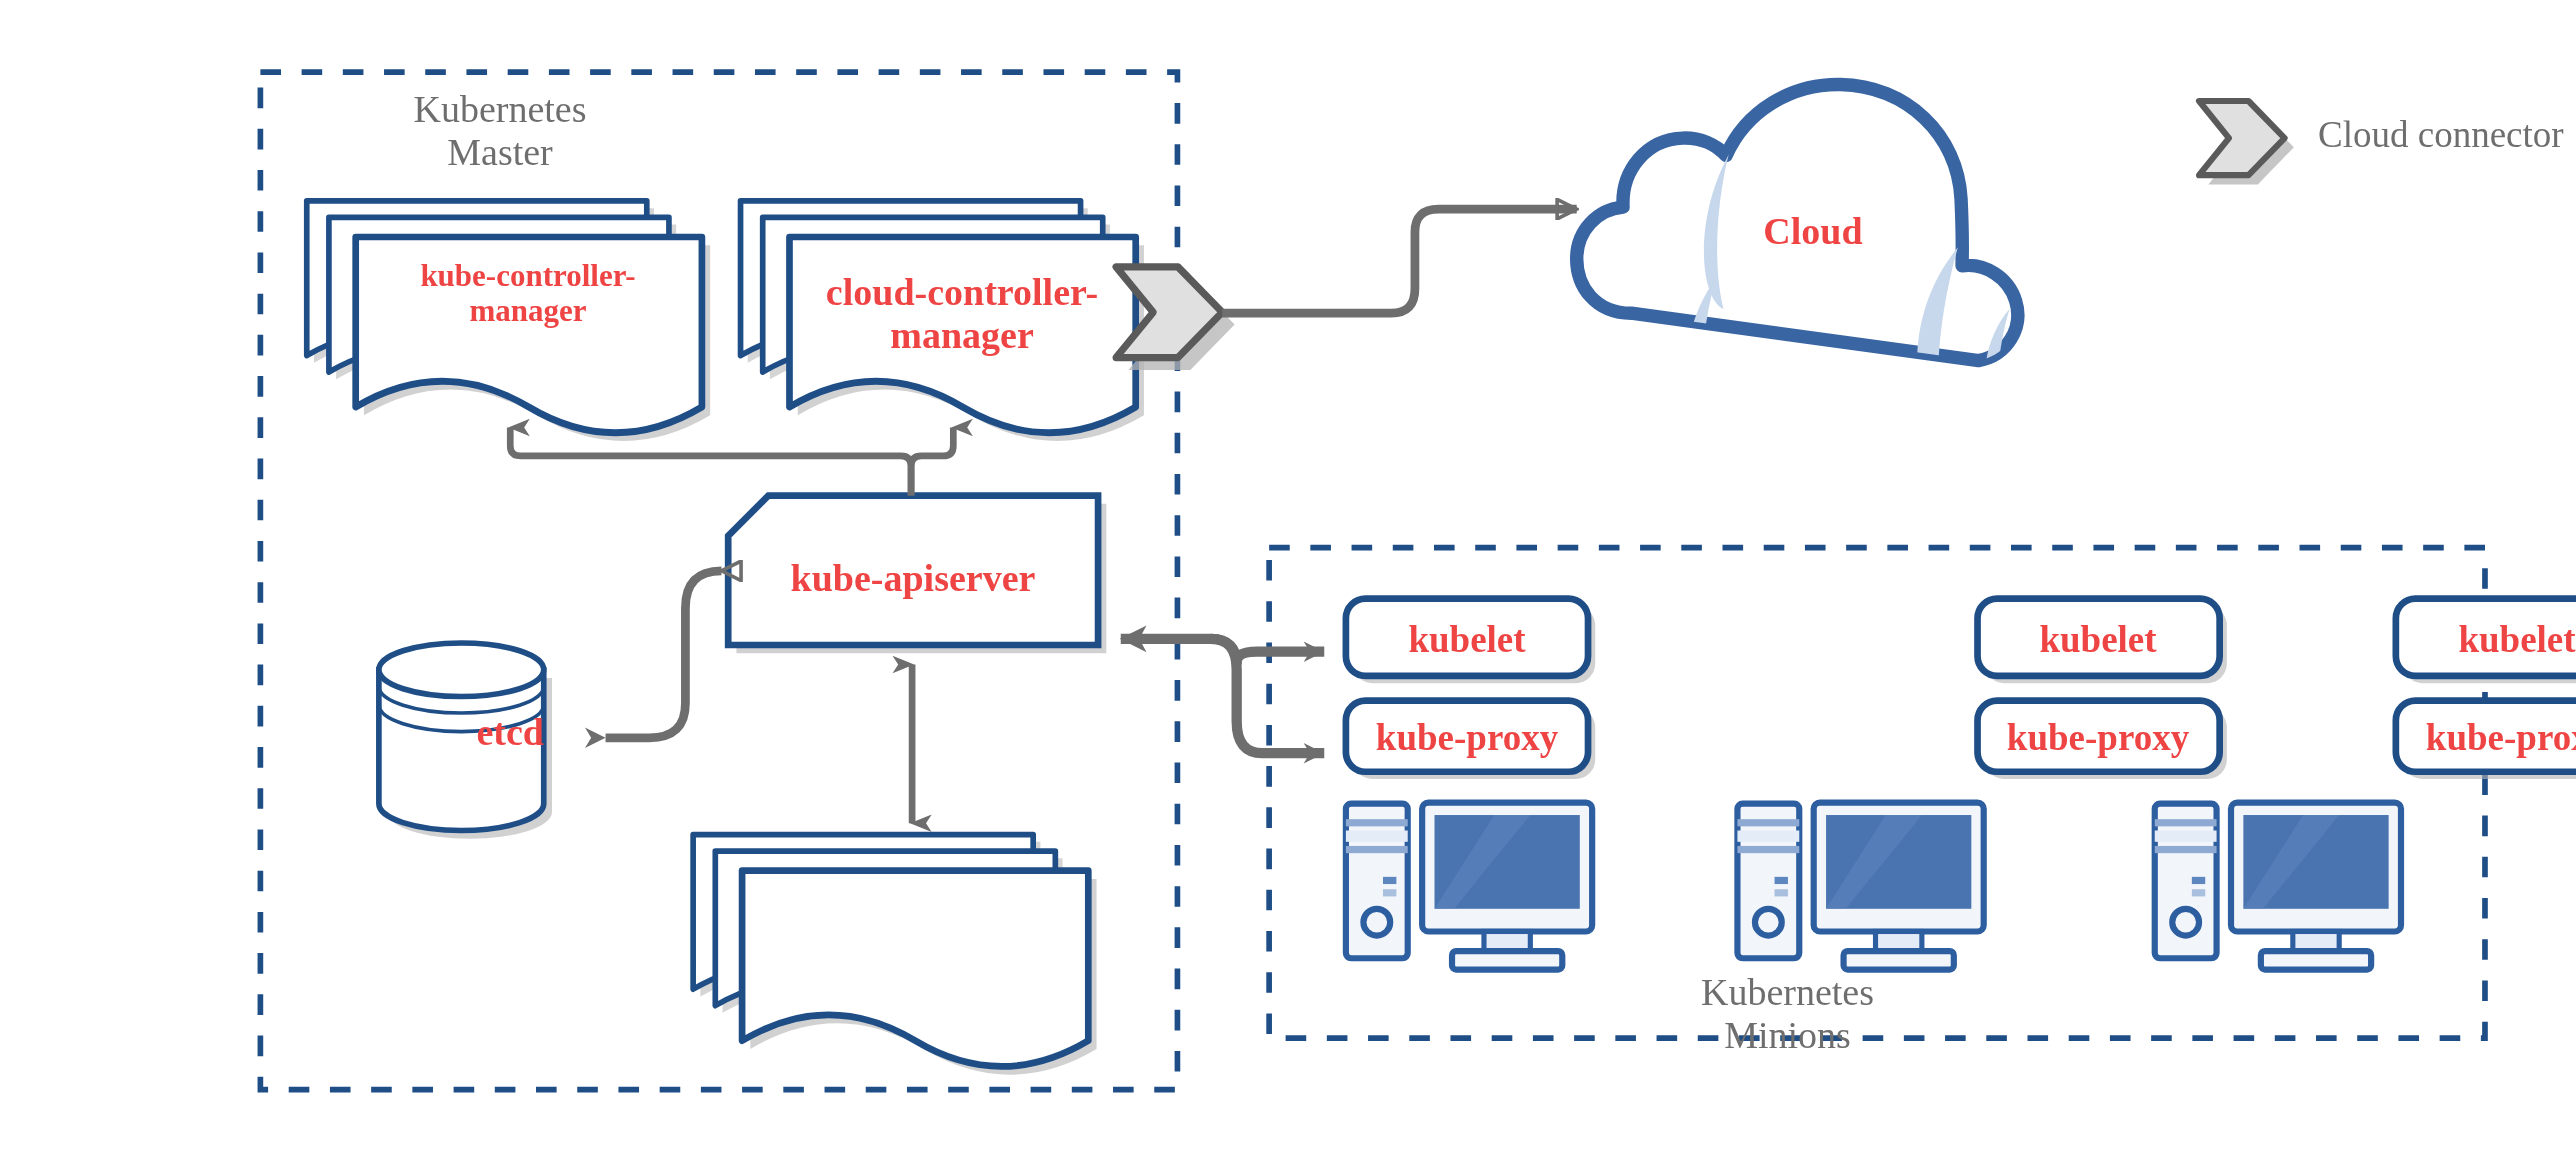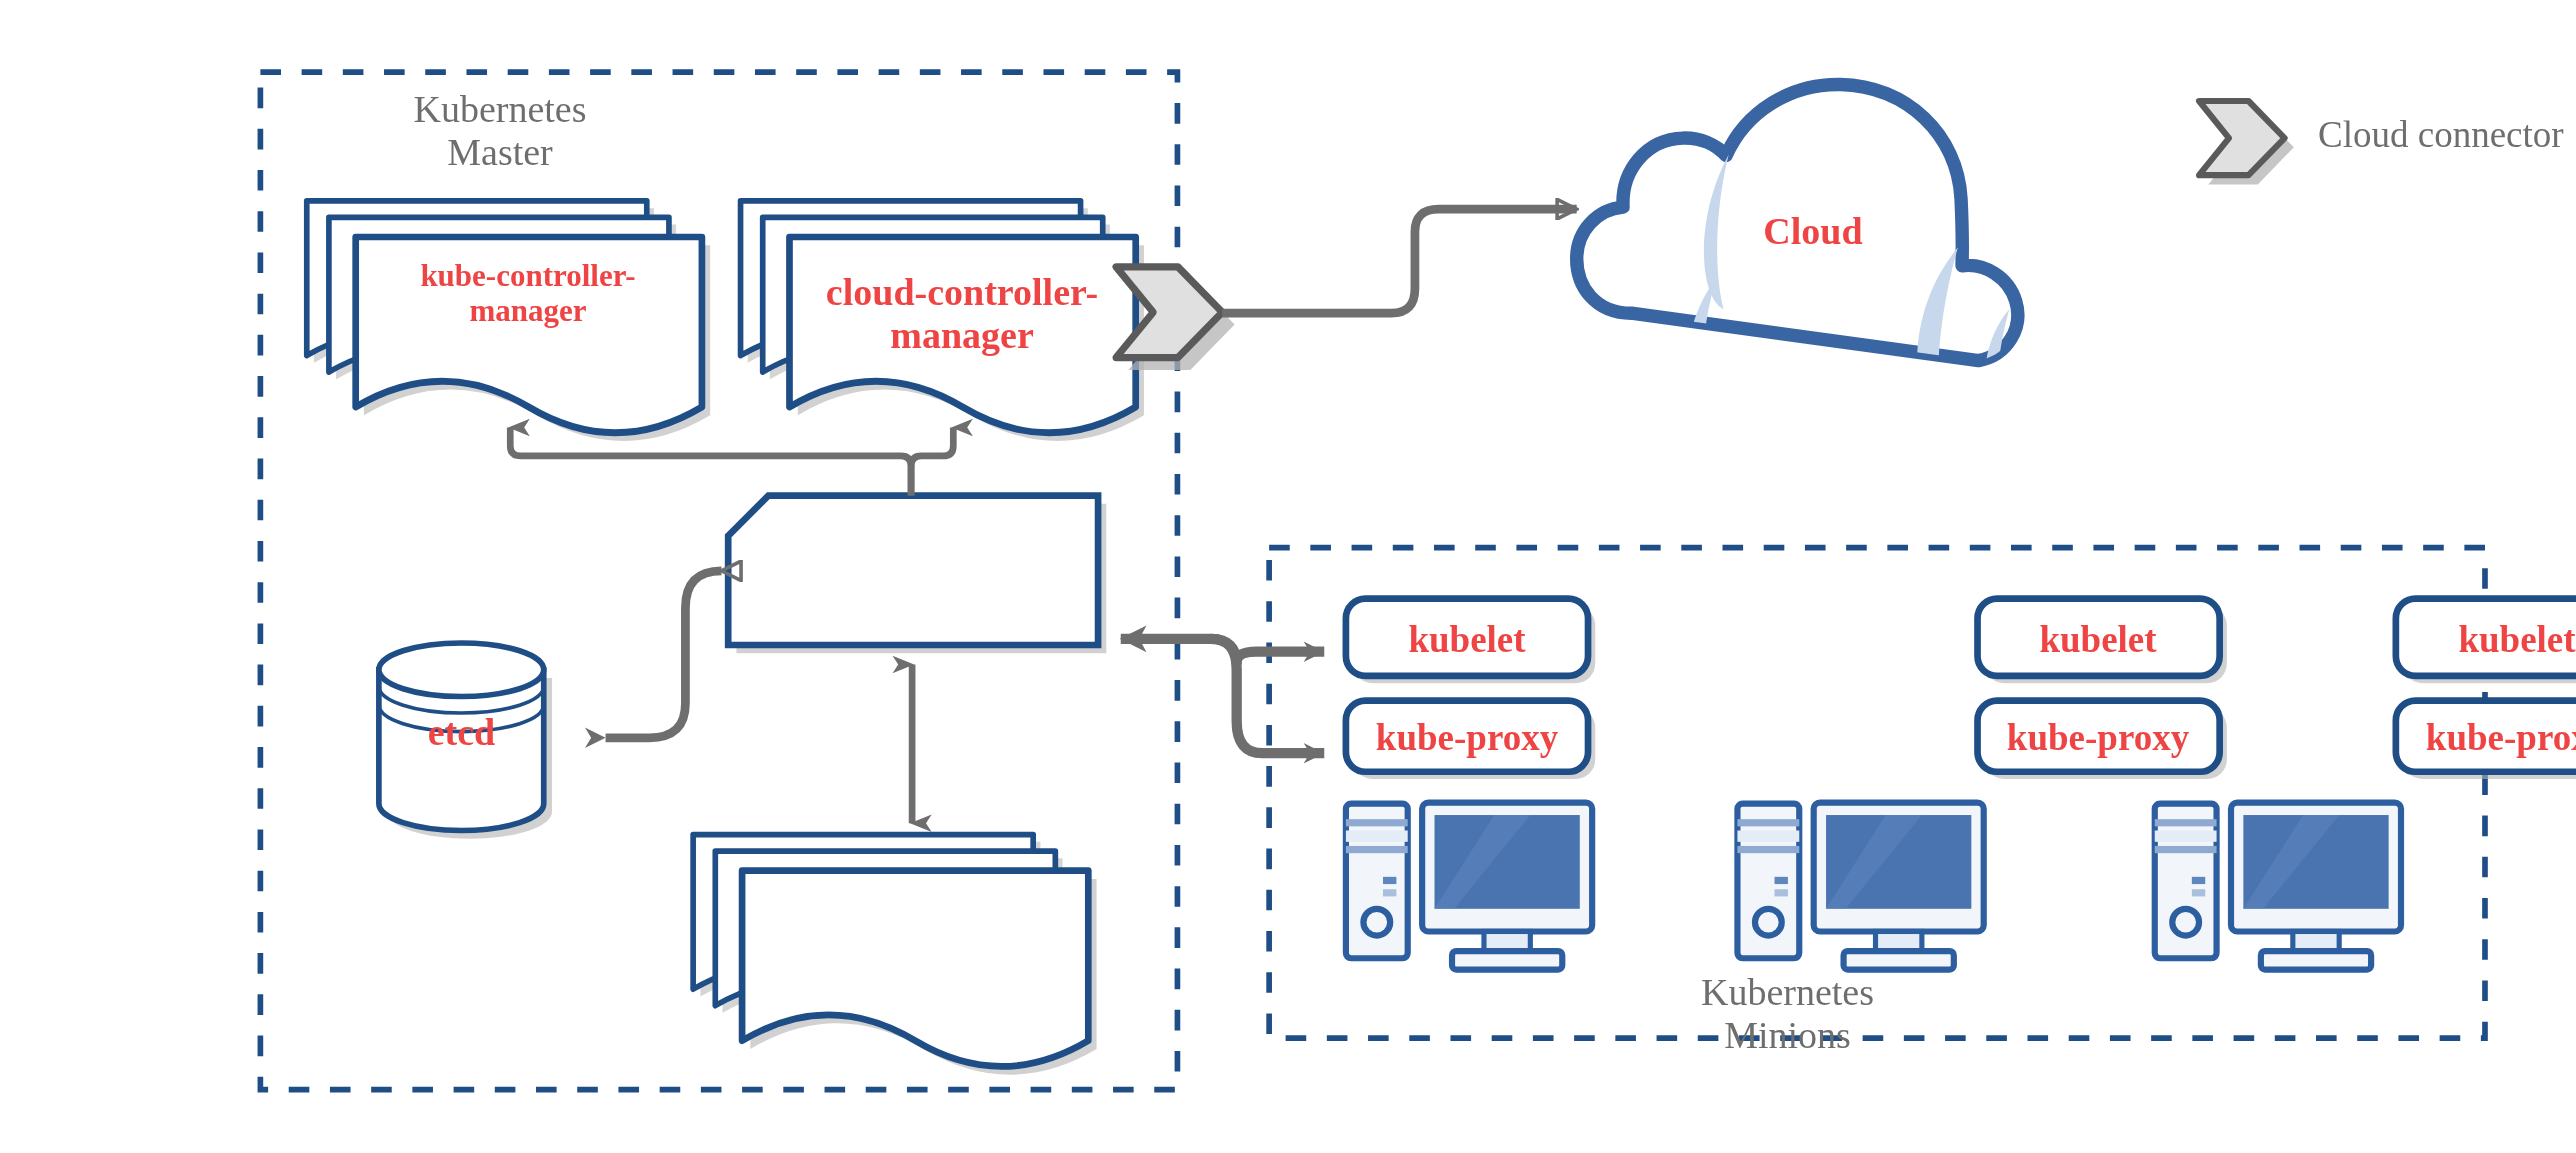--- a/index.html
+++ b/index.html
@@ -209,22 +209,23 @@
 
   <div class="lbl lbl-grey" style="left:1643px;top:971px;width:289px;font-size:38px;">Kubernetes
 Minions</div>
 
   <div class="lbl lbl-blue" style="left:355px;top:259px;width:346px;font-size:31px;">kube-controller-
 manager</div>
 
   <div class="lbl lbl-blue" style="left:789px;top:259px;width:346px;font-size:38px;margin-top:12px;">cloud-controller-
 manager</div>
 
-
-  <div class="lbl lbl-blue" style="left:379px;top:711px;width:165px;font-size:38px;">etcd</div>
+  <div class="lbl lbl-blue" style="left:728px;top:557px;width:370px;font-size:38px;">kube-apiserver</div>
+
+  <div class="lbl lbl-blue" style="left:379px;top:711px;width:165px;font-size:38px;text-align:right;">etcd</div>
 
 
   <div class="lbl lbl-blue" style="left:1710px;top:210px;width:206px;font-size:38px;">Cloud</div>
 
   <div class="lbl lbl-grey" style="left:2318px;top:114px;width:330px;font-size:37px;text-align:left;">Cloud connector</div>
 
   <div class="lbl lbl-blue" style="left:1346px;top:619px;width:242px;font-size:37px;">kubelet</div>
   <div class="lbl lbl-blue" style="left:1346px;top:717px;width:242px;font-size:37px;">kube-proxy</div>
 
   <div class="lbl lbl-blue" style="left:1977px;top:619px;width:242px;font-size:37px;">kubelet</div>

